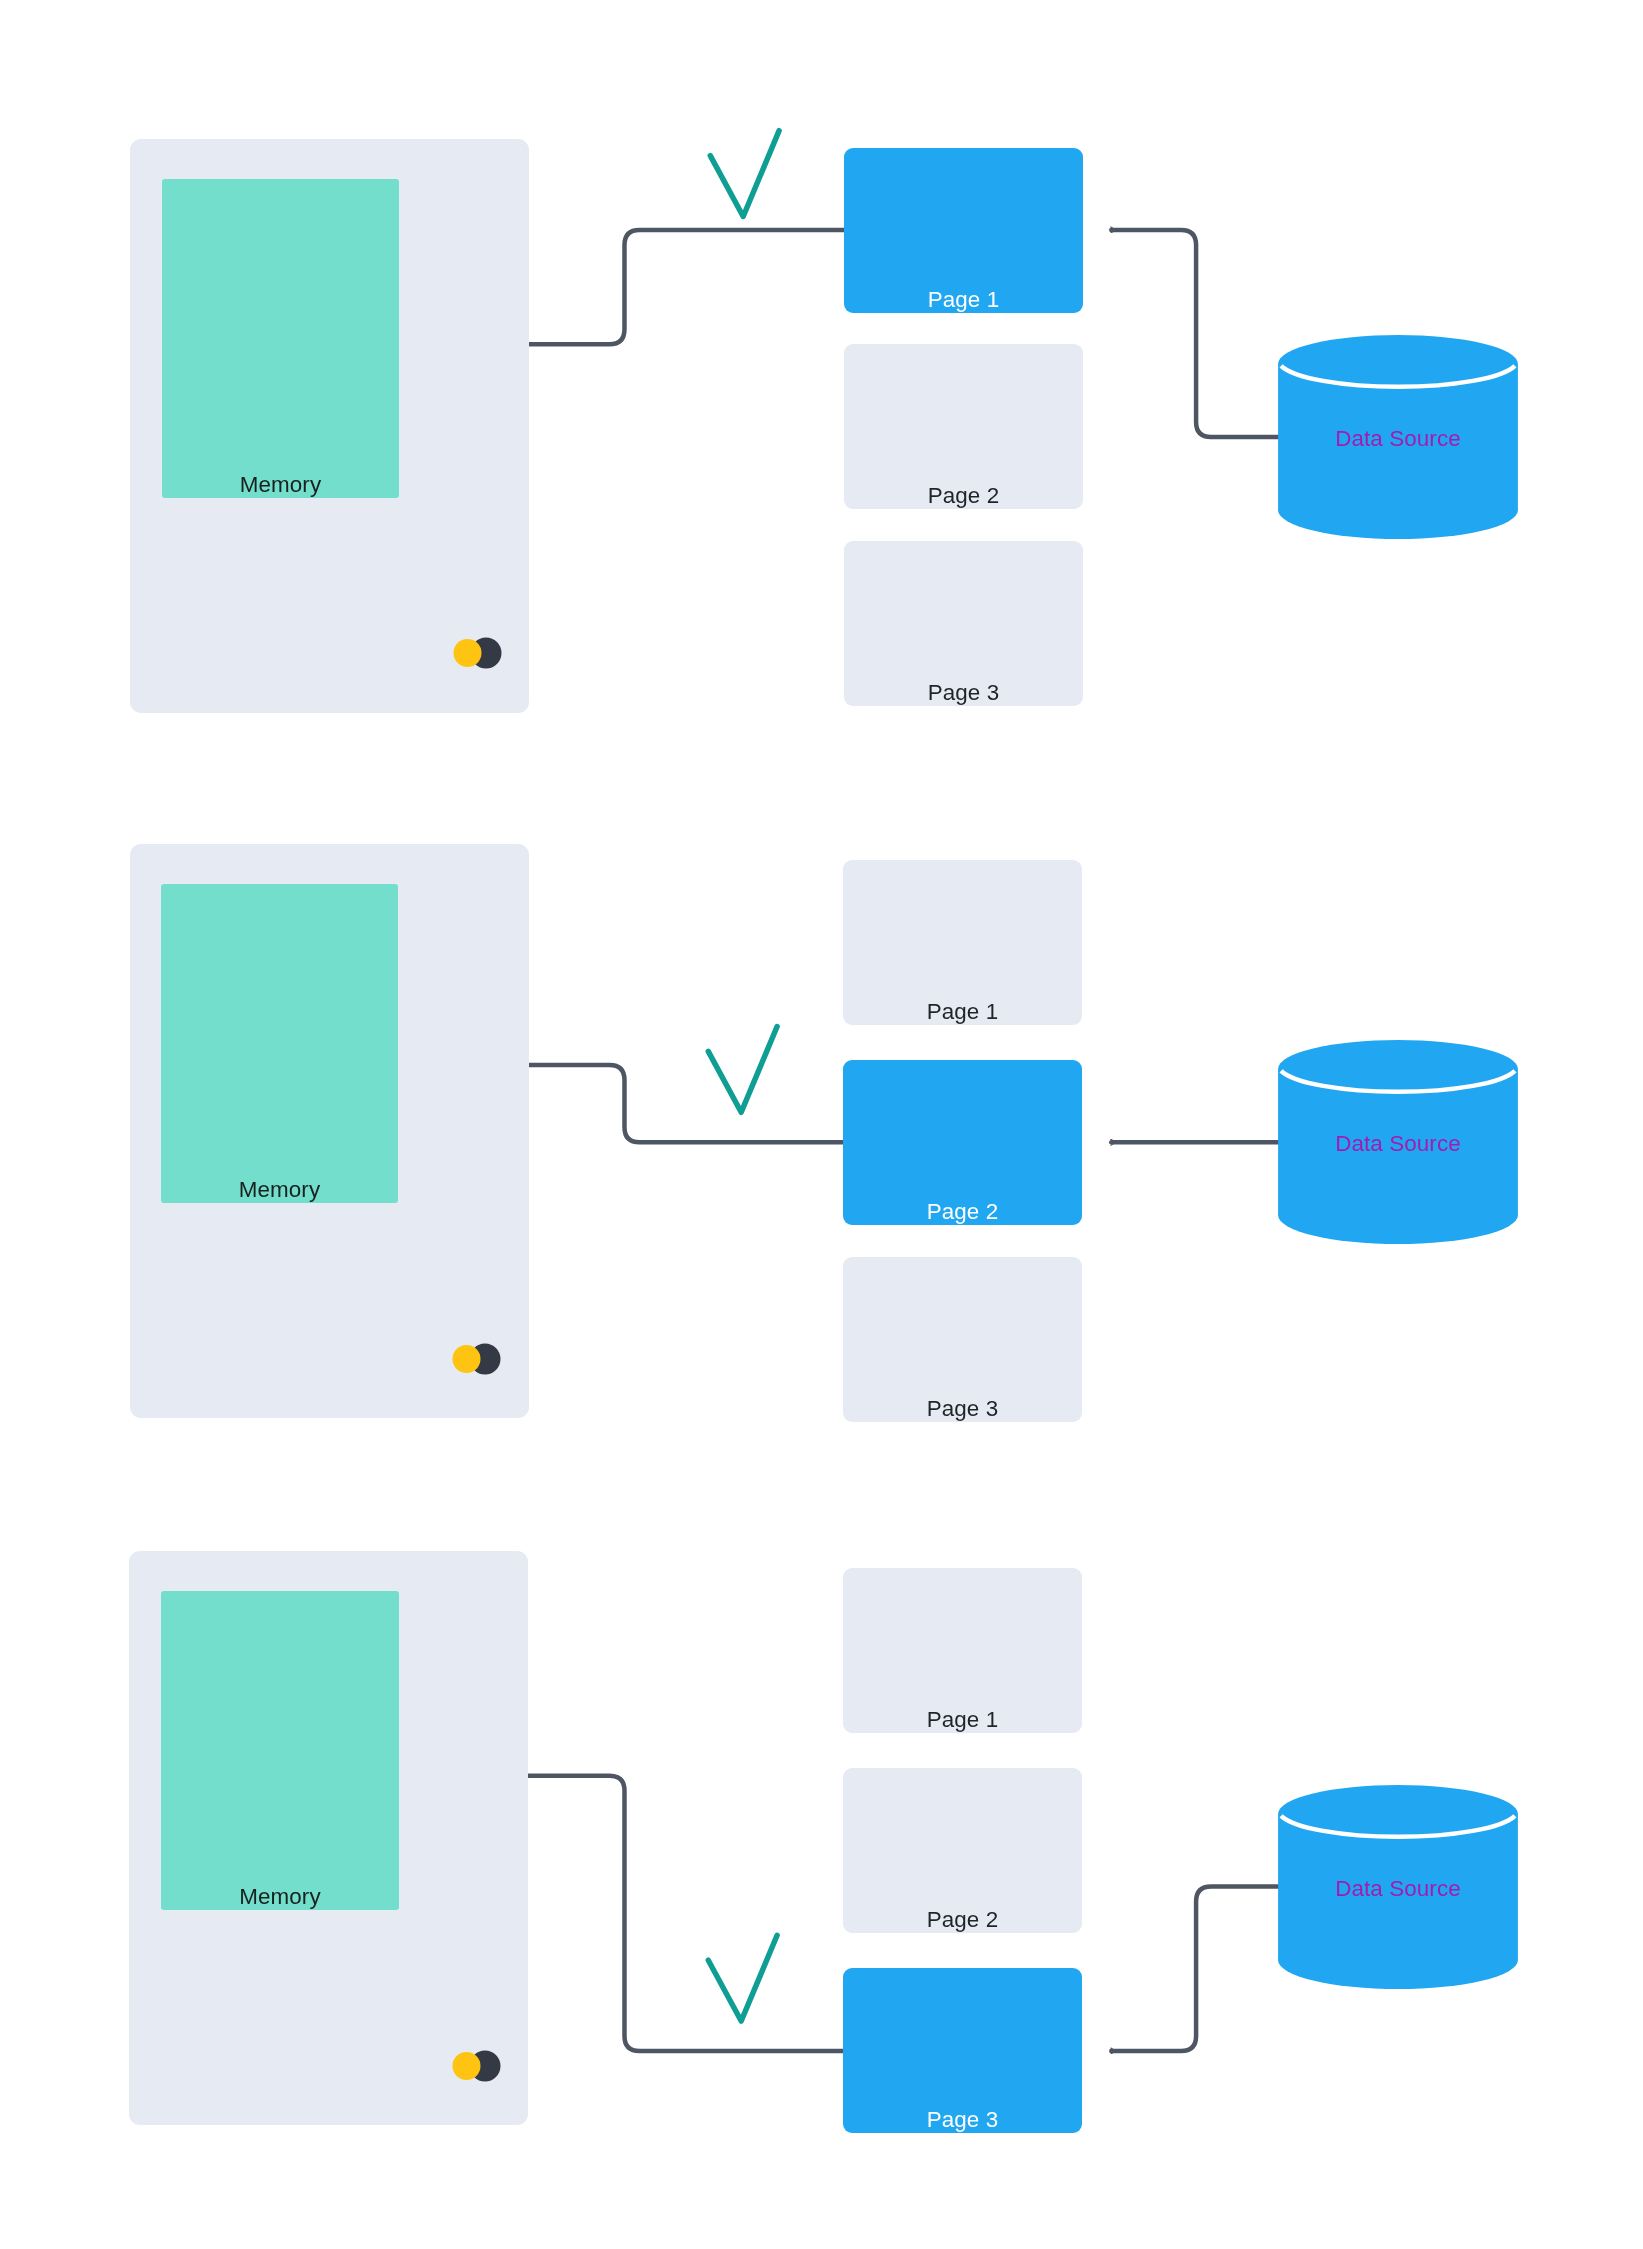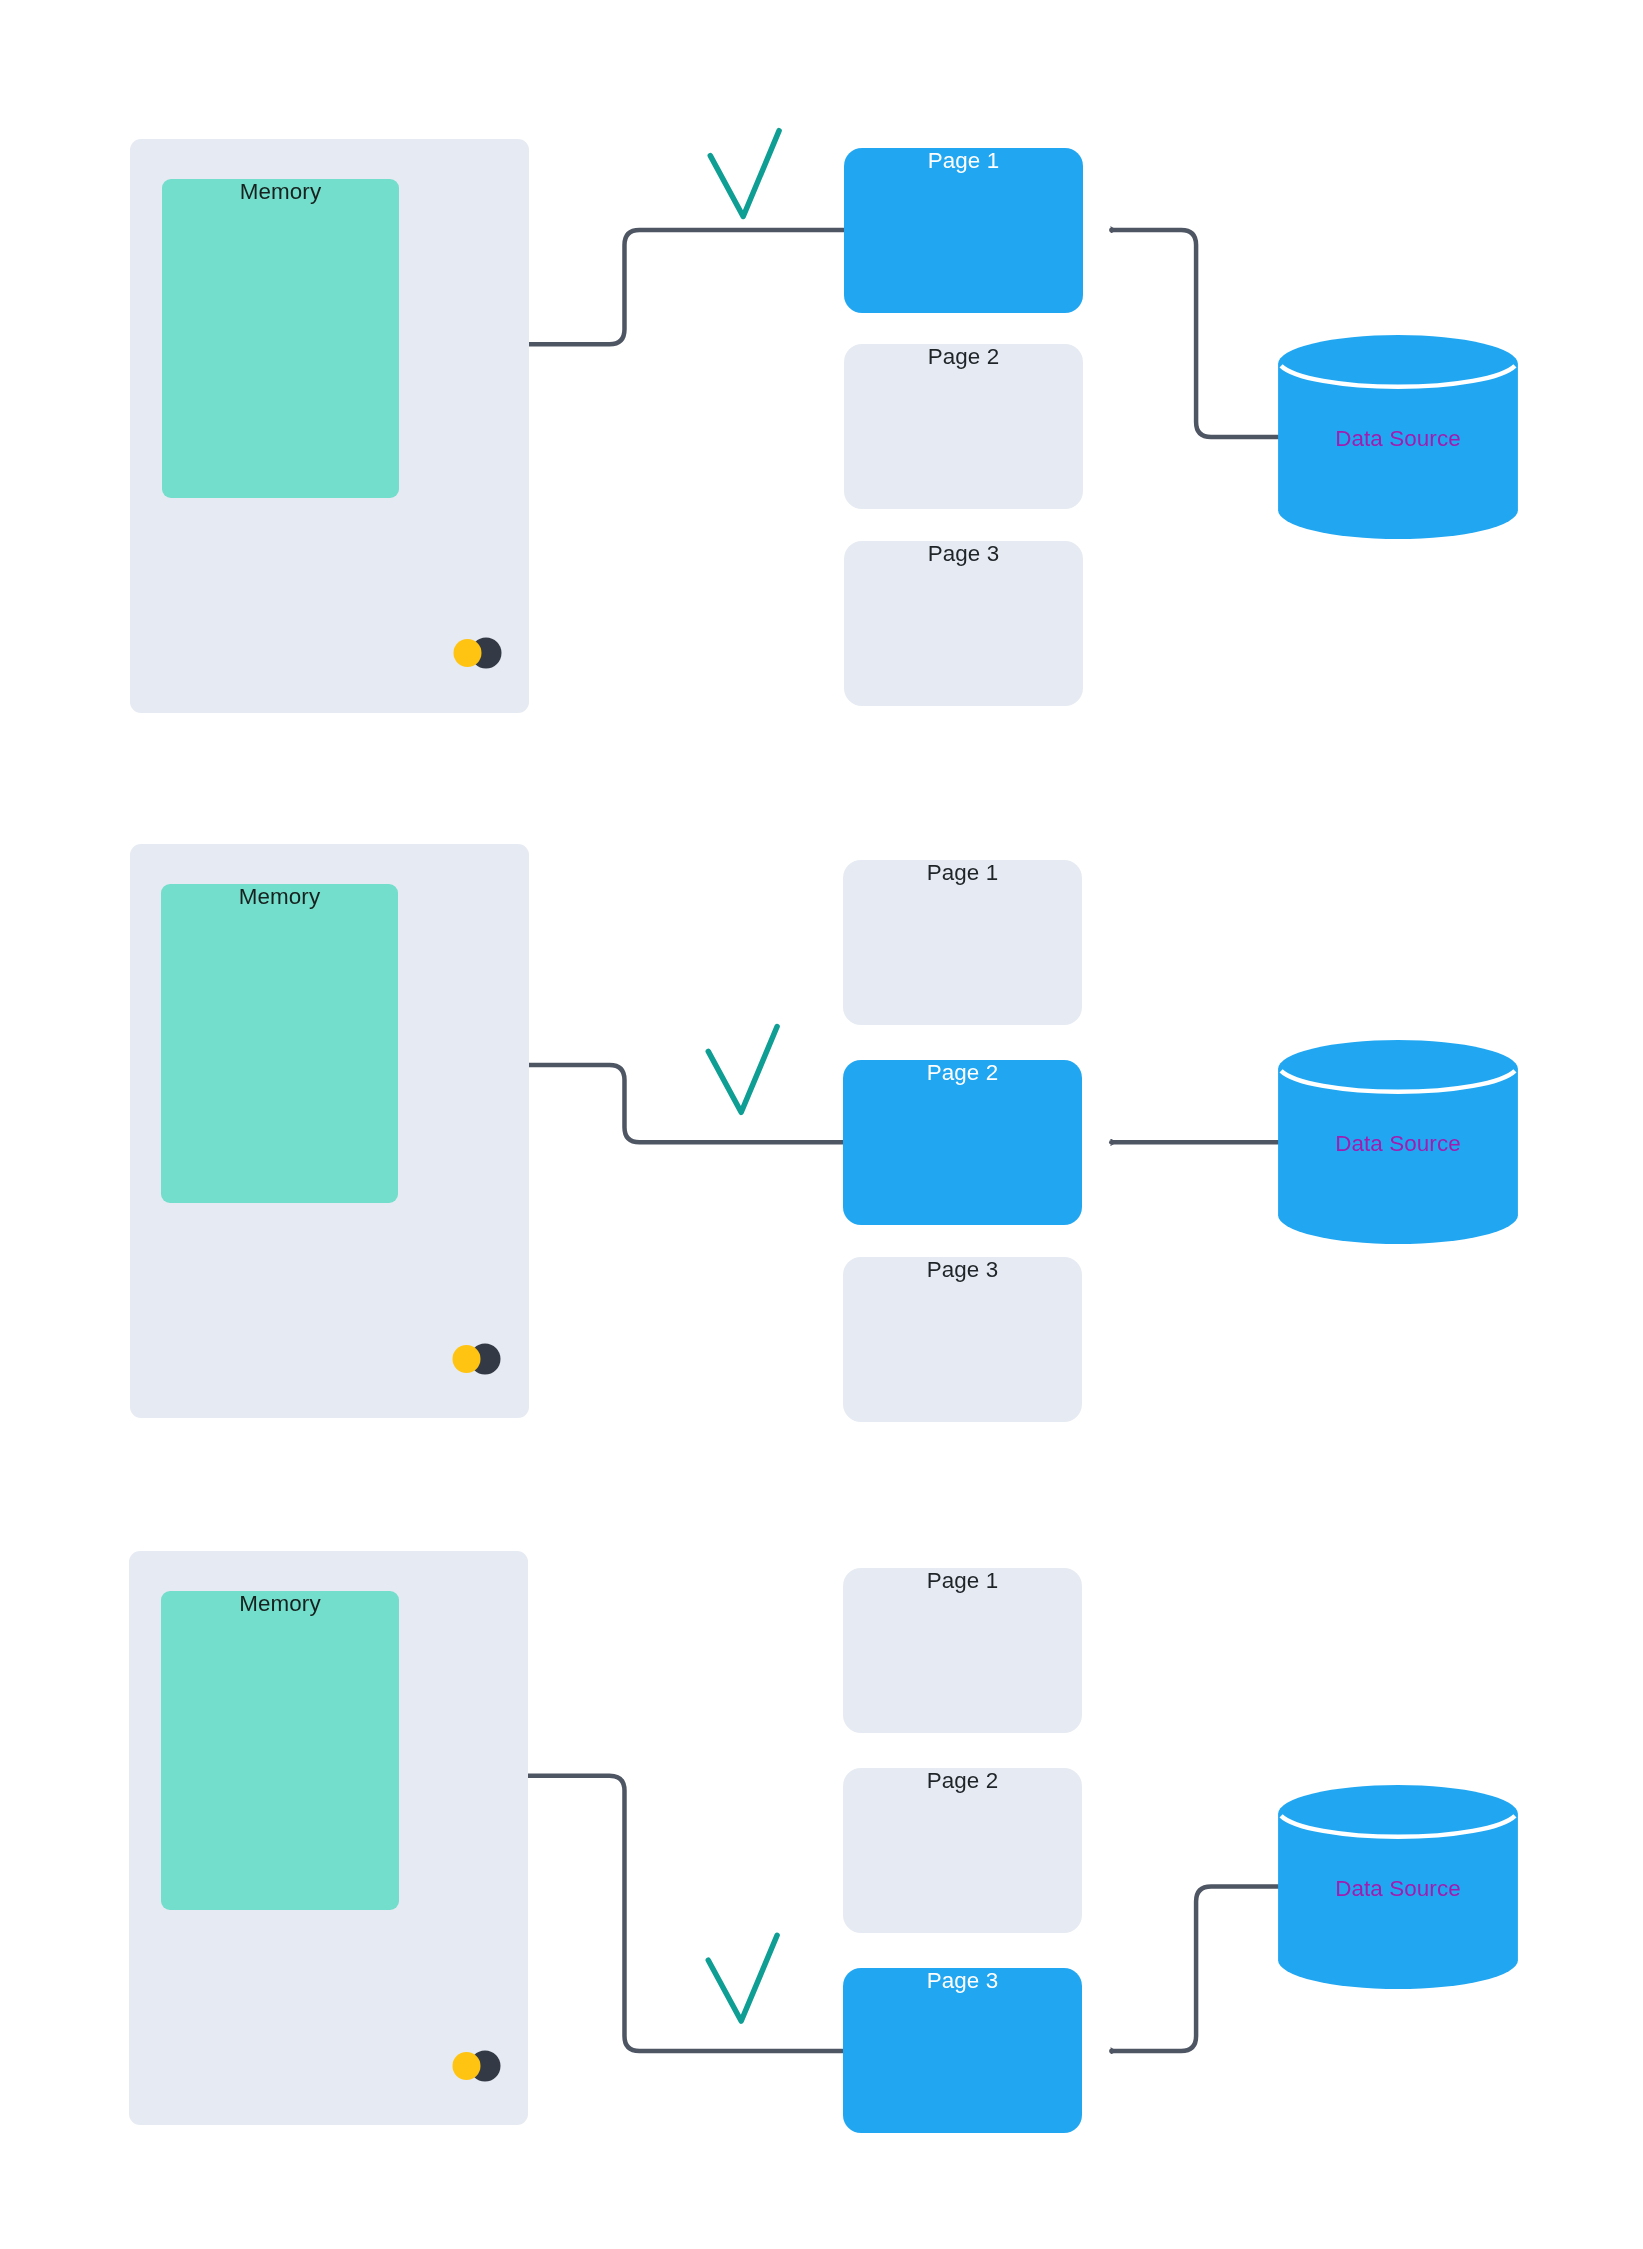--- a/index.html
+++ b/index.html
@@ -27,38 +27,38 @@
   .panel {
     position: absolute;
     background: #E6EAF2;
     border-radius: 11px;
   }
 
   
   .memory {
     position: absolute;
     background: #72DECB;
-    border-radius: 9px;
+    border-radius: 3px;
     display: flex;
-    align-items: flex-start;
+    align-items: flex-end;
     justify-content: center;
   }
   .memory-label {
     font-size: 22.4px;
     color: #17211F;
     letter-spacing: 0.1px;
     white-space: nowrap;
   }
 
   
   .page-box {
     position: absolute;
-    border-radius: 18px;
+    border-radius: 9px;
     display: flex;
-    align-items: flex-start;
+    align-items: flex-end;
     justify-content: center;
   }
   .page-box.inactive {
     background: #E6EAF2;
   }
   .page-box.active {
     background: #21A7F2;
   }
   .page-label {
     font-size: 22.4px;

